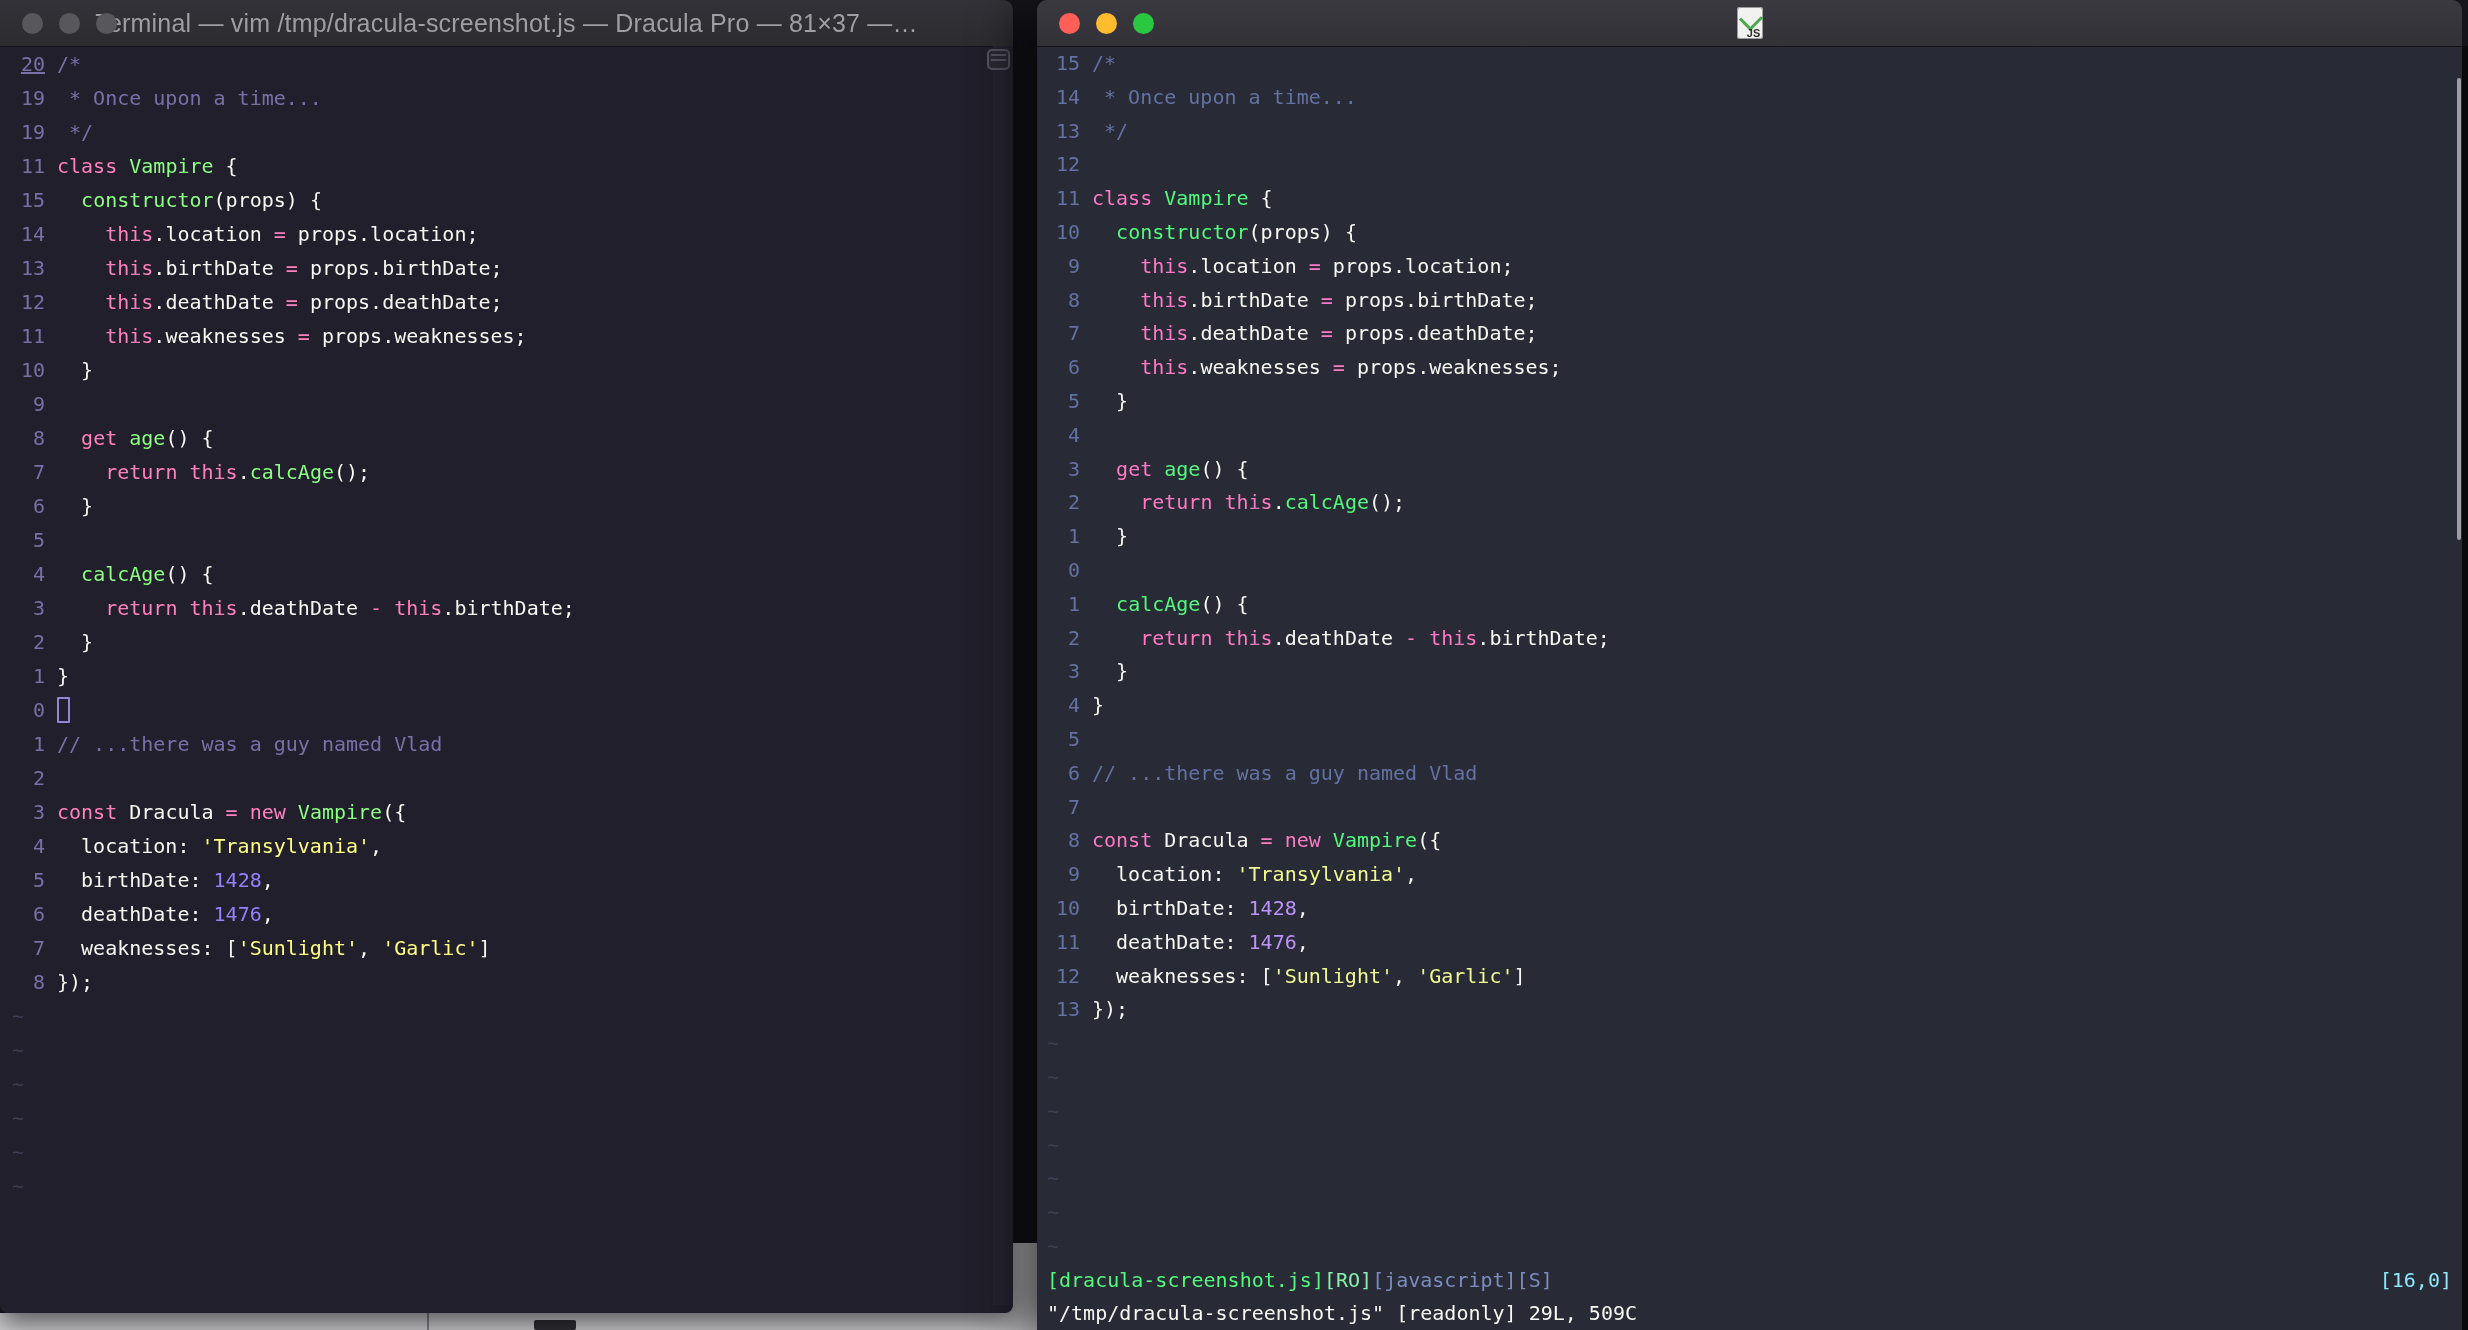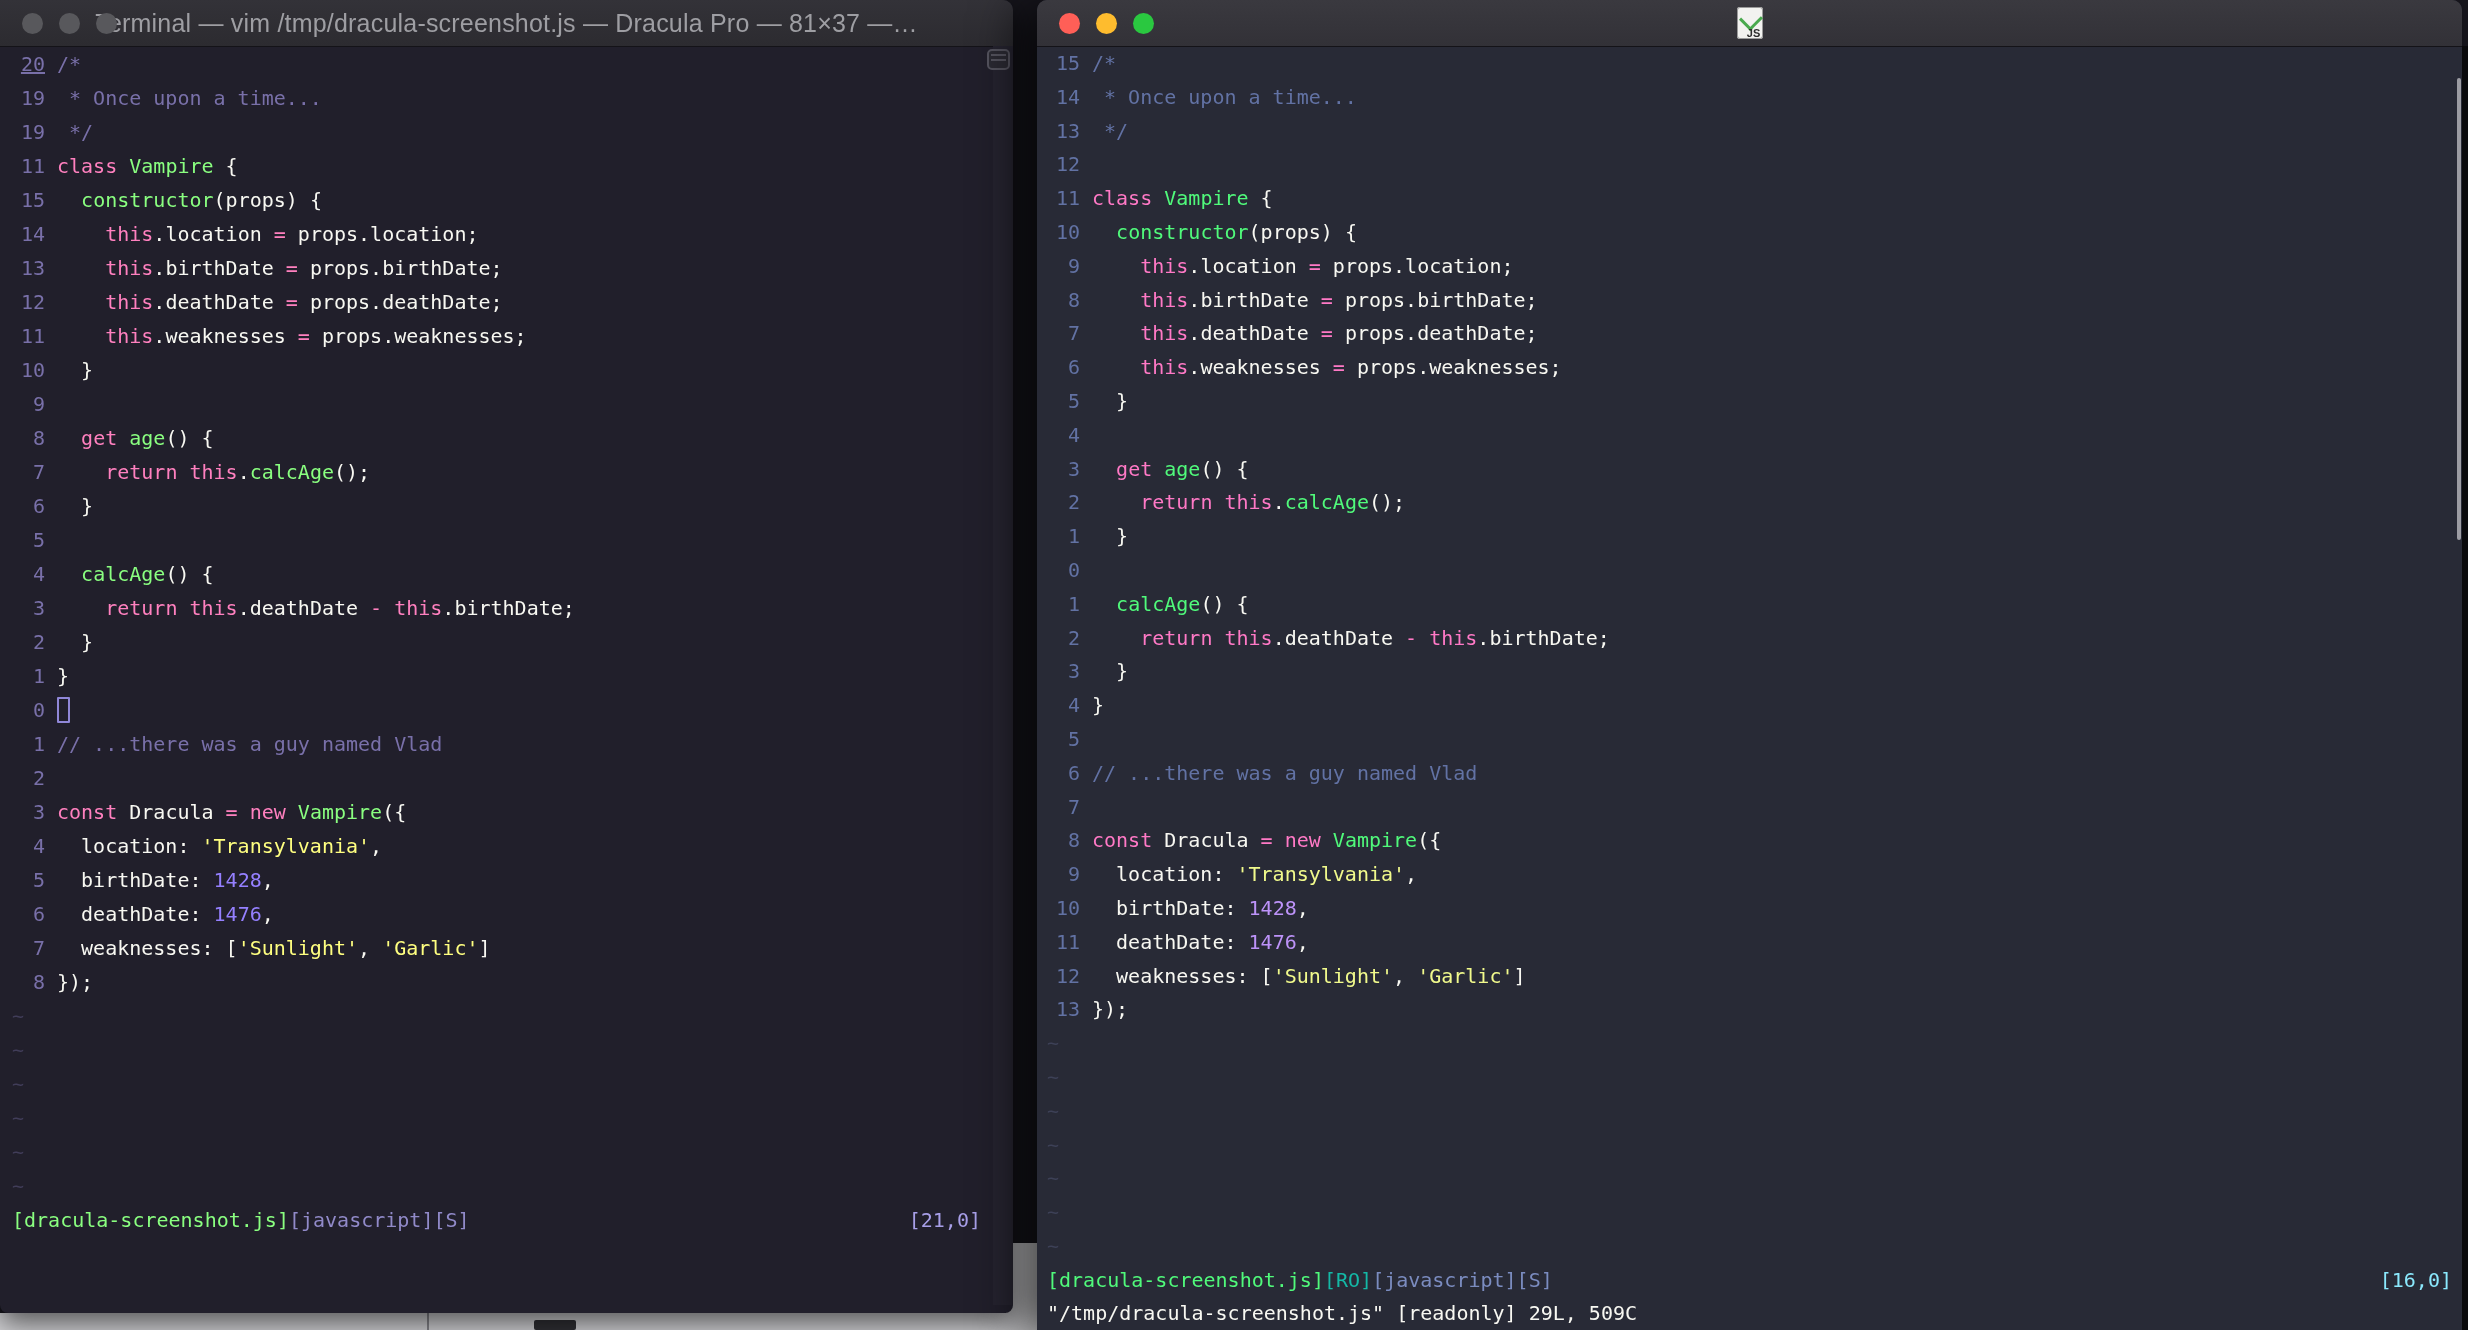--- a/index.html
+++ b/index.html
@@ -103,21 +103,20 @@
       <div class="row"><span class="num" style="color: rgb(121, 112, 169);">5</span><span class="txt"><span style="color: rgb(248, 248, 242);">  birthDate: </span><span style="color: rgb(149, 128, 255);">1428</span><span style="color: rgb(248, 248, 242);">,</span></span></div>
       <div class="row"><span class="num" style="color: rgb(121, 112, 169);">6</span><span class="txt"><span style="color: rgb(248, 248, 242);">  deathDate: </span><span style="color: rgb(149, 128, 255);">1476</span><span style="color: rgb(248, 248, 242);">,</span></span></div>
       <div class="row"><span class="num" style="color: rgb(121, 112, 169);">7</span><span class="txt"><span style="color: rgb(248, 248, 242);">  weaknesses: [</span><span style="color: rgb(255, 255, 128);">'Sunlight'</span><span style="color: rgb(248, 248, 242);">, </span><span style="color: rgb(255, 255, 128);">'Garlic'</span><span style="color: rgb(248, 248, 242);">]</span></span></div>
       <div class="row"><span class="num" style="color: rgb(121, 112, 169);">8</span><span class="txt"><span style="color: rgb(248, 248, 242);">});</span></span></div>
       <div class="row"><span class="txt" style="color: rgb(65, 61, 89);">~</span></div>
       <div class="row"><span class="txt" style="color: rgb(65, 61, 89);">~</span></div>
       <div class="row"><span class="txt" style="color: rgb(65, 61, 89);">~</span></div>
       <div class="row"><span class="txt" style="color: rgb(65, 61, 89);">~</span></div>
       <div class="row"><span class="txt" style="color: rgb(65, 61, 89);">~</span></div>
       <div class="row"><span class="txt" style="color: rgb(65, 61, 89);">~</span></div>
-      <div class="row status-row"><span class="txt"><span style="color: rgb(138, 255, 128);">[dracula-screenshot.js]</span><span style="color: rgb(145, 138, 201);">[javascript][S]</span></span><span class="txt"><span style="color: rgb(168, 159, 232);">[21,0]</span></span></div>
       <div class="row"><span class="txt"></span></div>
     </div>
   <div id="left-scroll-track"></div>
   <div id="split-btn">
       <i></i>
       <i></i>
     </div>
 </div>
 
 <div class="window" id="right-window" style="background: rgb(40, 42, 54);">
@@ -164,19 +163,19 @@
       <div class="row"><span class="num" style="color: rgb(98, 114, 164);">11</span><span class="txt"><span style="color: rgb(248, 248, 242);">  deathDate: </span><span style="color: rgb(189, 147, 249);">1476</span><span style="color: rgb(248, 248, 242);">,</span></span></div>
       <div class="row"><span class="num" style="color: rgb(98, 114, 164);">12</span><span class="txt"><span style="color: rgb(248, 248, 242);">  weaknesses: [</span><span style="color: rgb(241, 250, 140);">'Sunlight'</span><span style="color: rgb(248, 248, 242);">, </span><span style="color: rgb(241, 250, 140);">'Garlic'</span><span style="color: rgb(248, 248, 242);">]</span></span></div>
       <div class="row"><span class="num" style="color: rgb(98, 114, 164);">13</span><span class="txt"><span style="color: rgb(248, 248, 242);">});</span></span></div>
       <div class="row"><span class="txt" style="color: rgb(61, 65, 87);">~</span></div>
       <div class="row"><span class="txt" style="color: rgb(61, 65, 87);">~</span></div>
       <div class="row"><span class="txt" style="color: rgb(61, 65, 87);">~</span></div>
       <div class="row"><span class="txt" style="color: rgb(61, 65, 87);">~</span></div>
       <div class="row"><span class="txt" style="color: rgb(61, 65, 87);">~</span></div>
       <div class="row"><span class="txt" style="color: rgb(61, 65, 87);">~</span></div>
       <div class="row"><span class="txt" style="color: rgb(61, 65, 87);">~</span></div>
-      <div class="row status-row"><span class="txt"><span style="color: rgb(80, 250, 123);">[dracula-screenshot.js]</span><span style="color: #14b8a6;">[RO]</span><span style="color: rgb(123, 140, 192);">[javascript][S]</span></span><span class="txt"><span style="color: rgb(139, 233, 253);">[16,0]</span></span></div>
+      <div class="row status-row"><span class="txt"><span style="color: rgb(80, 250, 123);">[dracula-screenshot.js]</span><span style="color: #86efac;">[RO]</span><span style="color: rgb(123, 140, 192);">[javascript][S]</span></span><span class="txt"><span style="color: rgb(139, 233, 253);">[16,0]</span></span></div>
       <div class="row"><span class="txt"><span style="color: rgb(248, 248, 242);">"/tmp/dracula-screenshot.js" [readonly] 29L, 509C</span></span></div>
     </div>
   <div id="right-scroll-thumb"></div>
 </div>
 
 <div id="screen-edge"></div>
 
 </body></html>

